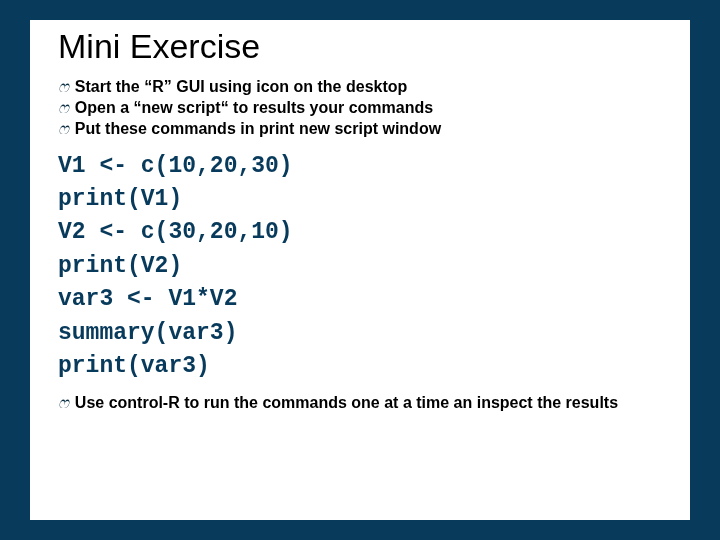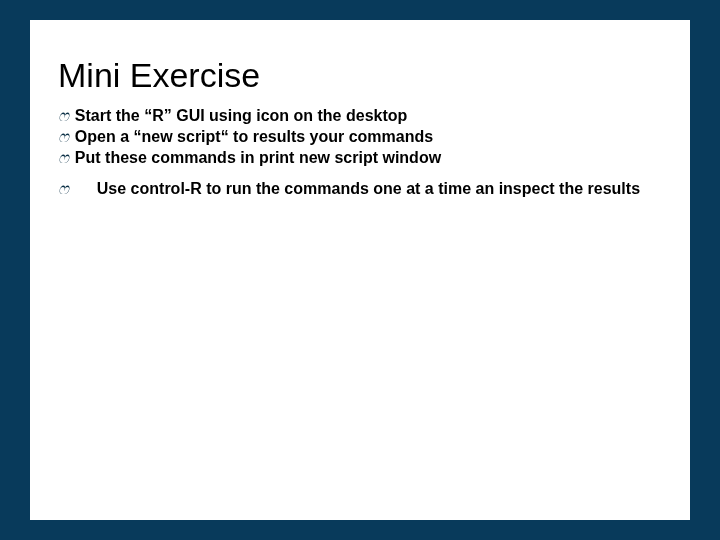--- a/index.html
+++ b/index.html
@@ -18,21 +18,21 @@
     display: flex;
     align-items: center;
     justify-content: center;
     box-sizing: border-box;
   }
   .slide {
     width: 660px;
     height: 500px;
     background: #ffffff;
     box-sizing: border-box;
-    padding: 37px 28px 20px 28px;
+    padding: 8px 28px 20px 28px;
     position: relative;
   }
   .title {
     font-size: 34px;
     font-weight: 400;
     color: #000;
     margin: 0 0 12px 0;
     line-height: 1.1;
   }
   .bullets {
@@ -69,21 +69,20 @@
     line-height: 1.45;
     white-space: pre;
     margin: 4px 0 10px 0;
   }
   .after {
     margin: 0;
     padding: 0;
   }
   .after .bullet-text {
     line-height: 1.25;
-    text-align: center;
   }
 </style>
 </head>
 <body>
 
 <div class="slide-outer">
   <div class="slide">
 
     <h1 class="title">Mini Exercise</h1>
 
@@ -95,20 +94,27 @@
       <div class="bullet-row">
         <span class="bullet-glyph">ෆ</span>
         <span class="bullet-text">Open a “new script“ to results your commands</span>
       </div>
       <div class="bullet-row">
         <span class="bullet-glyph">ෆ</span>
         <span class="bullet-text">Put these commands in print new script window</span>
       </div>
     </div>
 
+    <div class="code-block"><span>V1 &lt;- c(10,20,30)</span>
+<span>print(V1)</span>
+<span>V2 &lt;- c(30,20,10)</span>
+<span>print(V2)</span>
+<span>var3 &lt;- V1*V2</span>
+<span>summary(var3)</span>
+<span>print(var3)</span></div>
 
     <div class="bullets after">
       <div class="bullet-row">
         <span class="bullet-glyph">ෆ</span>
         <span class="bullet-text">Use control-R to run the commands one at a time an inspect the results</span>
       </div>
     </div>
 
   </div>
 </div>

